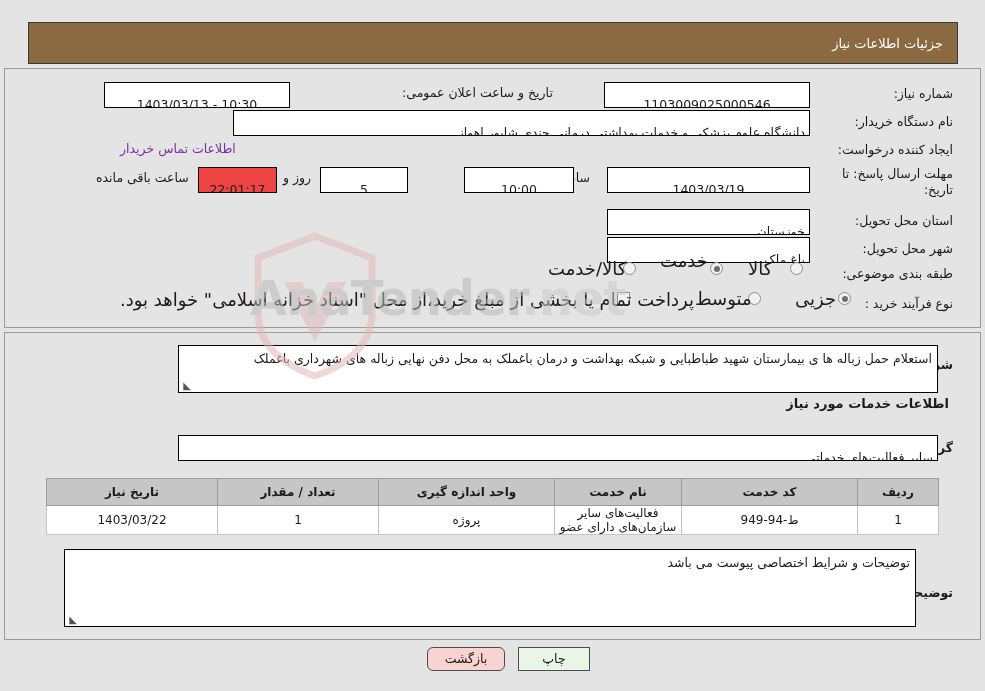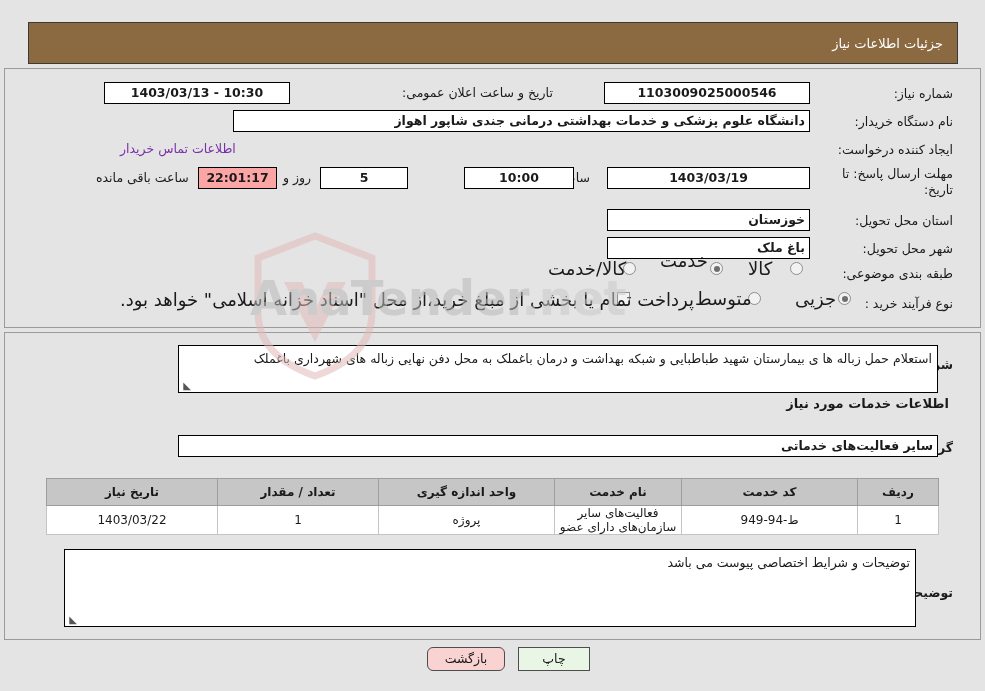--- a/index.html
+++ b/index.html
@@ -85,29 +85,28 @@
 
   .fld {
     position: absolute;
     box-sizing: border-box;
     border: 1px solid #000000;
     background: #ffffff;
     font-size: 12.5px;
     color: #1a1a1a;
     line-height: 20px;
     height: 22px;
-    padding: 0 4px;
+    padding: 12px 4px;
     overflow: hidden;
     white-space: nowrap;
     text-align: center;
     font-family: "DejaVu Sans", "Liberation Sans", sans-serif;
-    font-weight: bold;
   }
   .fld.rtl-start { text-align: right; }
-  .fld.cream { background: #fca5a5; text-align: center; }
+  .fld.cream { background: #ef4444; text-align: center; }
 
   .inline-lbl {
     position: absolute;
     font-size: 12.5px;
     color: #1a1a1a;
     line-height: 22px;
     white-space: nowrap;
   }
 
   .link {

